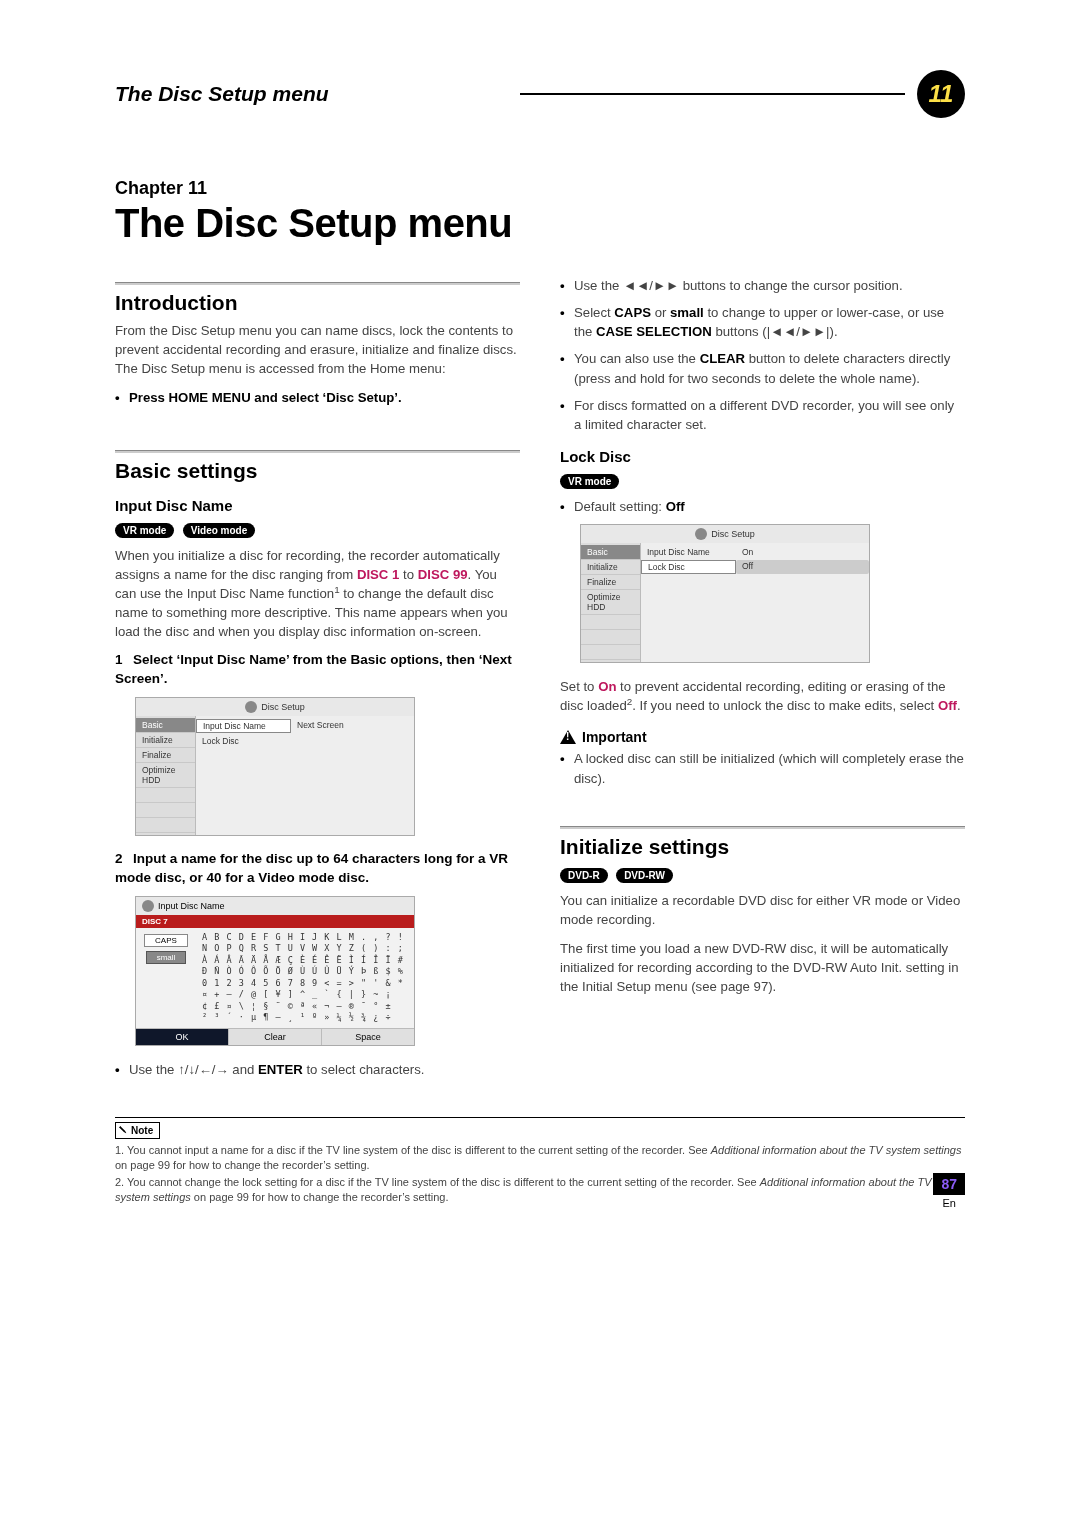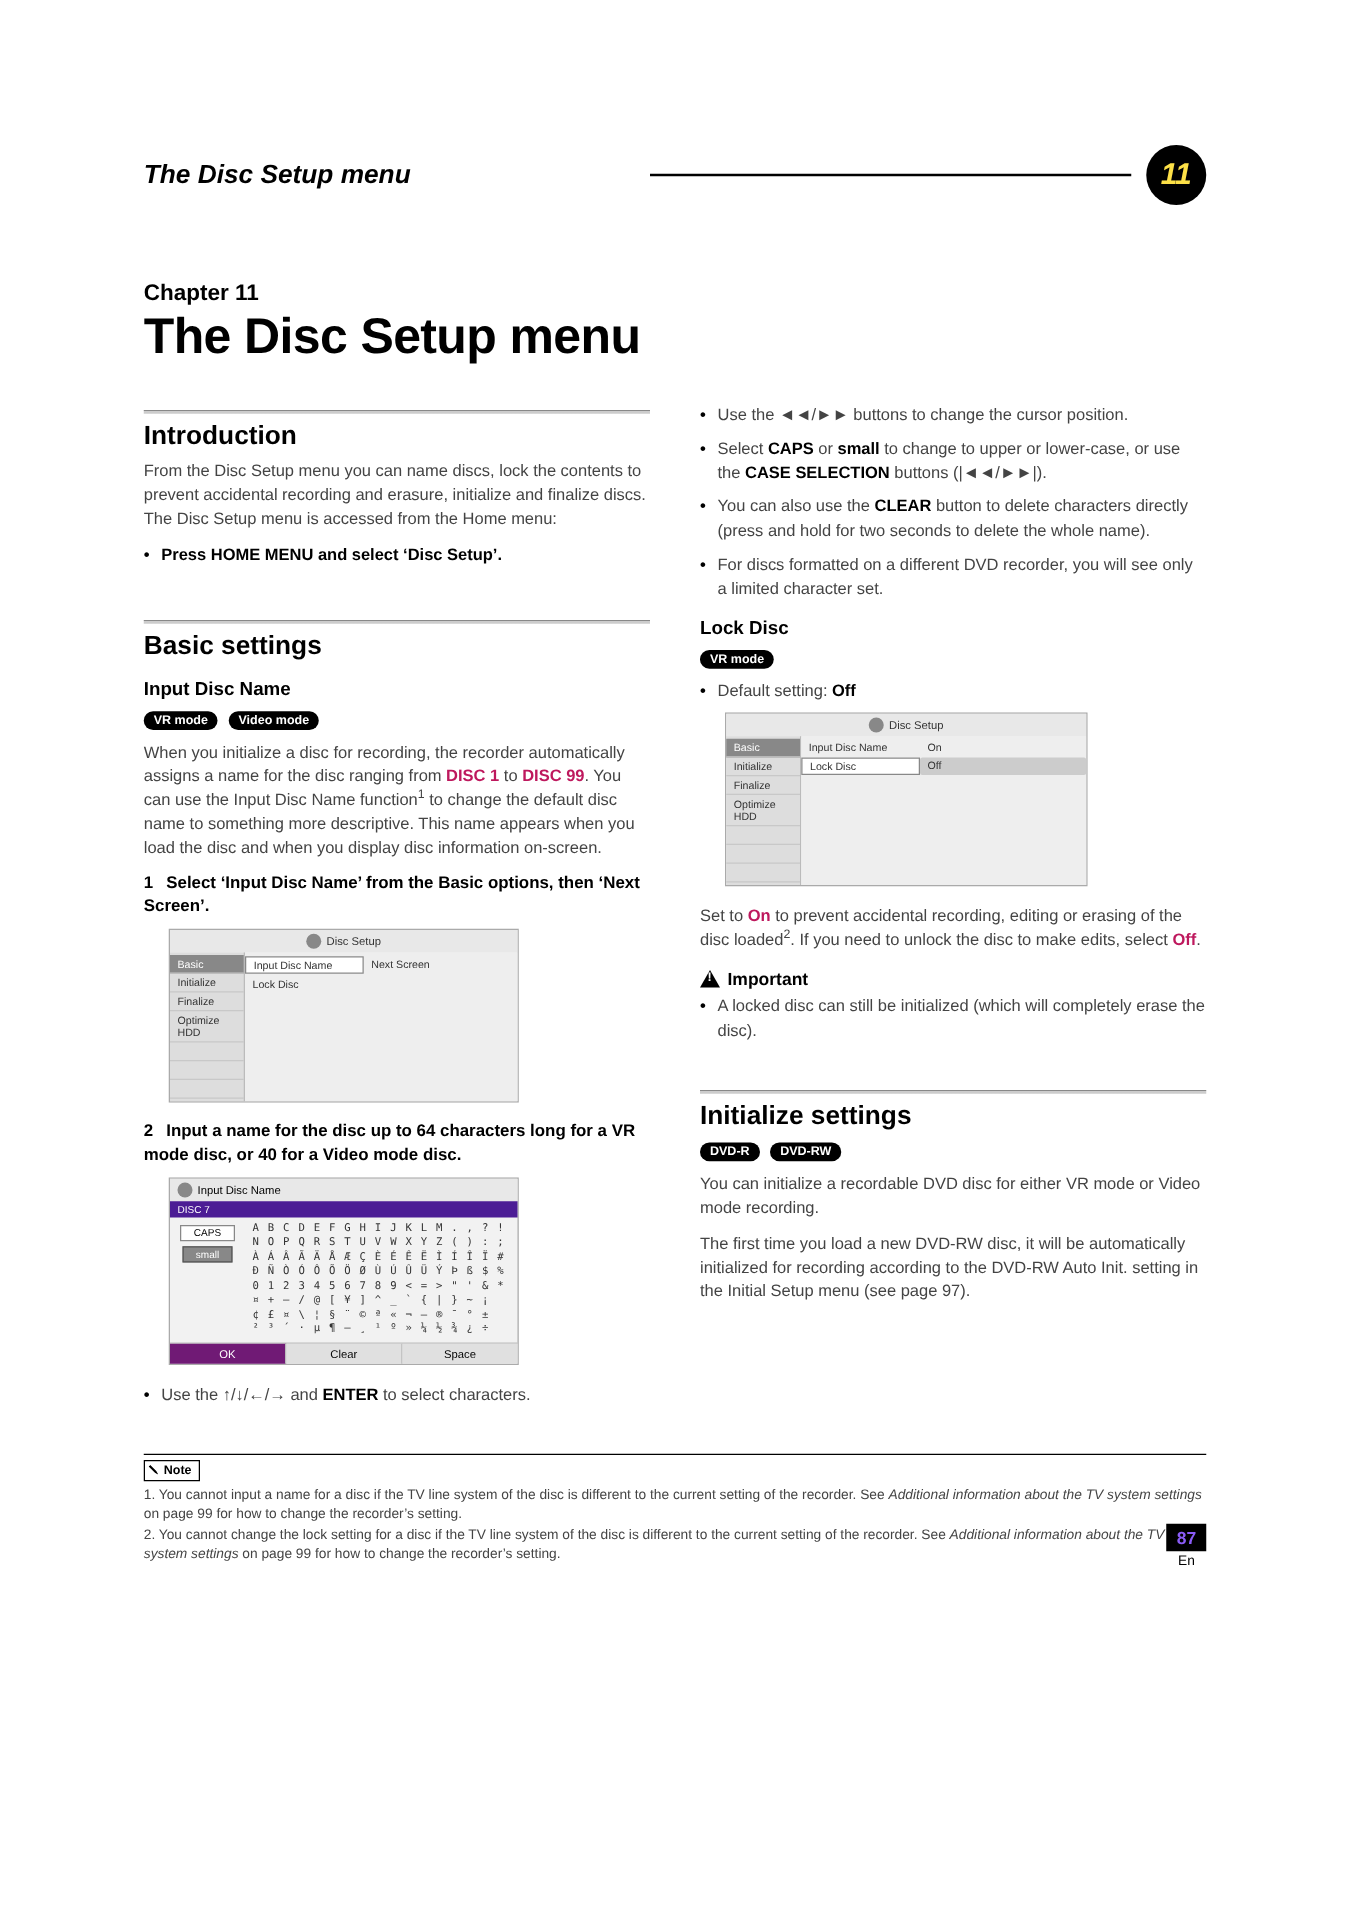--- a/index.html
+++ b/index.html
@@ -5,21 +5,21 @@
   * { margin: 0; padding: 0; box-sizing: border-box; }
   body {
     font-family: Arial, Helvetica, sans-serif;
     background: #fff;
     width: 1080px;
     height: 1528px;
     position: relative;
     color: #000;
   }
   .page {
-    padding: 116px 115px 60px 115px;
+    padding: 70px 115px 60px 115px;
     position: relative;
   }
   .header-bar {
     display: flex;
     align-items: center;
     margin-bottom: 60px;
   }
   .header-title {
     font-size: 21px;
     font-weight: bold;
@@ -172,29 +172,29 @@
   .ss-mid .cell1.box { border:1px solid #888; background:#fff;}
   .ss-mid .cell2 { flex:1; padding:1px 6px; font-size:8.5px;}
   .ss-name {
     border: 1px solid #aaa;
     background:#f2f2f2;
     margin: 8px 0 14px 20px;
     font-size:9px;
     width: 280px;
   }
   .ss-name .titlebar { background:#e8e8e8; padding:3px 6px; display:flex; align-items:center; gap:4px;}
-  .ss-name .namebar { background:#4c1d95; color:#fff; font-size:8px; padding:2px 6px;}
+  .ss-name .namebar { background:#b91c1c; color:#fff; font-size:8px; padding:2px 6px;font-weight:bold;}
   .ss-name .kb { display:flex; }
   .ss-name .kb-left { width:60px; padding:6px 4px; display:flex; flex-direction:column; gap:4px; align-items:center;}
   .ss-name .caps { display:inline-block; border:1px solid #888; background:#fff; font-size:8px; padding:1px 10px;}
   .ss-name .caps.sel { background:#888; color:#fff; border-color:#555;}
   .ss-name .kb-right { flex:1; padding:4px 6px; font-family: monospace; font-size:8.5px; line-height:1.35; letter-spacing:1px; color:#333;}
   .ss-name .bottom { display:flex; border-top:1px solid #bbb;}
   .ss-name .bottom div { flex:1; text-align:center; padding:3px 0; font-size:9px; border-right:1px solid #bbb; background:#e0e0e0;}
-  .ss-name .bottom div:first-child { background:#701a75; color:#fff;}
+  .ss-name .bottom div:first-child { background:#0f172a; color:#fff;}
   .ss-name .bottom div:last-child { border-right:none;}
   .important-row {
     display:flex;
     align-items:center;
     gap:6px;
     margin-top:14px;
     margin-bottom:4px;
   }
   .tri-icon {
     width:0; height:0;

